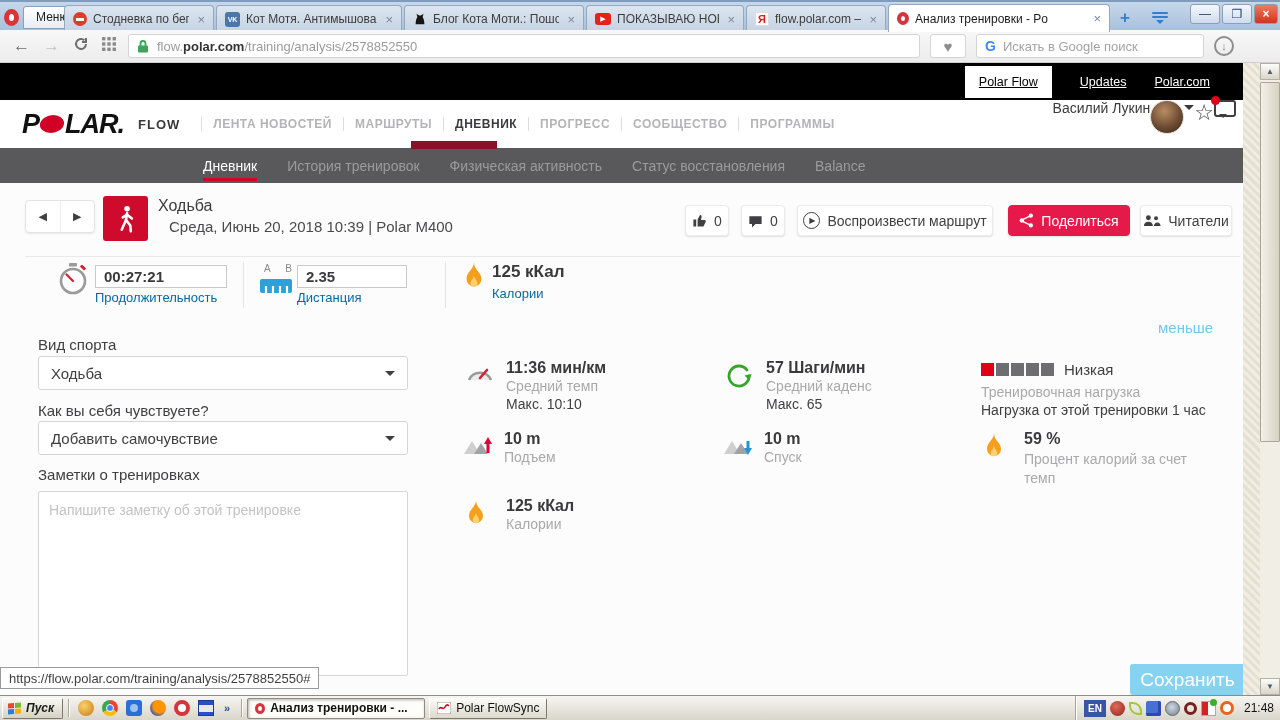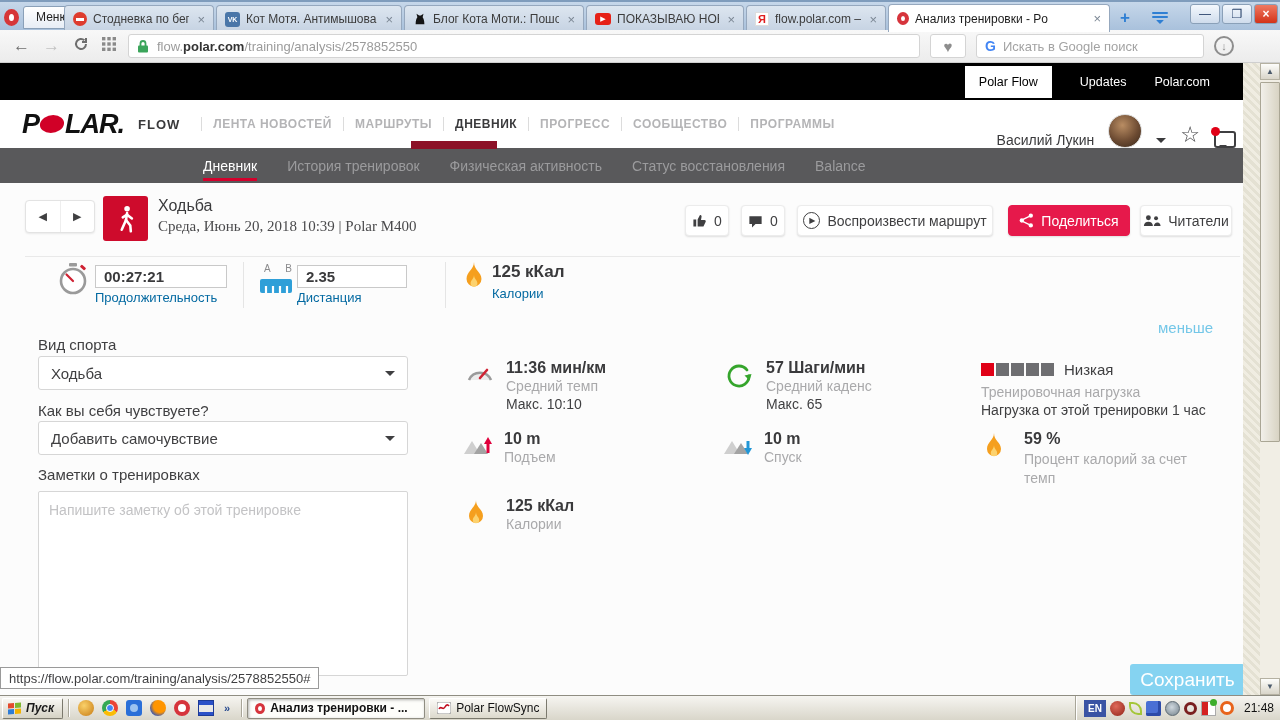--- a/index.html
+++ b/index.html
@@ -53,35 +53,35 @@
   .searchfield input { border:none; outline:none; font-size:13px; color:#444; width:170px; background:transparent; }
   .searchfield input::placeholder { color:#a3a3a3; }
   .dlbtn { margin-left:10px; width:20px; height:20px; border:2px solid #8d8d8d; border-radius:50%;
     color:#8d8d8d; font-size:11px; font-weight:bold; border-width:2px; background:none; }
 
   
   .viewport { position:absolute; left:0; top:63px; width:1280px; height:632px; background:#fcfcfc; overflow:hidden; }
 
   .blackbar { position:absolute; left:0; top:0; width:1280px; height:37px; background:#000;
     display:flex; align-items:center; justify-content:flex-end; padding-right:70px; gap:28px; }
-  .blackbar .blink { color:#fff; font-size:12.5px; }
+  .blackbar .blink { color:#fff; font-size:12.5px;text-decoration:underline; }
   .blackbar .blink.active { background:#fff; color:#000; padding:9px 14px; }
 
   .siteheader { position:absolute; left:0; top:37px; width:1280px; height:48px; background:#fff;
     display:flex; align-items:center; }
   .polar-logo { margin-left:22px; display:flex; align-items:center; font-style:italic; font-weight:900;
     font-size:27px; letter-spacing:-1px; color:#111; }
   .polar-logo .o-ellipse { display:inline-block; width:24px; height:18px; background:#d10027; border-radius:50%;
     margin:0 1px; transform:skewX(-8deg); }
   .flow-label { margin-left:14px; font-size:13px; font-weight:bold; color:#3a3a3c; letter-spacing:1px; }
   .mainnav { display:flex; align-items:center; margin-left:10px; }
   .mainnav .nsep { width:1px; height:14px; background:#dcdcdc; margin:0 11px; }
   .mainnav .nitem { font-size:12px; font-weight:bold; letter-spacing:.5px; color:#b4b4b6; white-space:nowrap; }
   .mainnav .nitem.active { color:#3a3a3c; }
-  .userarea { position:absolute; right:44px; top:0; height:48px; display:flex; align-items:flex-end; gap:14px; }
+  .userarea { position:absolute; right:44px; top:0; height:48px; display:flex; align-items:flex-start; }
   .username { font-size:14px; color:#3a3a3c; }
   .avatar { width:34px; height:34px; border-radius:50%;
     background:radial-gradient(circle at 42% 32%, #b98d63, #6e4c33 55%, #3d2a1c 95%); border:1px solid #ddd; }
   .caret-down { width:0; height:0; border:5px solid transparent; border-top-color:#3a3a3c; margin-top:5px; }
   .star-glyph { font-size:22px; color:#3f3f41; }
   .chatbubble { position:relative; width:22px; height:17px; border:2px solid #3f3f41; border-radius:3px; }
   .chatbubble::after { content:""; position:absolute; left:3px; bottom:-7px; width:0; height:0;
     border:4px solid transparent; border-top-color:#3f3f41; }
   .chatbubble .reddot { position:absolute; left:-5px; top:-6px; width:9px; height:9px; border-radius:50%; background:#e00016; }
 
@@ -93,21 +93,21 @@
   .subnav .sitem.active { color:#fff; border-bottom:3px solid #d4002c; padding-bottom:4px; margin-bottom:-7px; }
 
   
   .arrowbox { position:absolute; left:25px; top:137px; width:70px; height:33px; background:#fff;
     border:1px solid #e3e3e3; border-radius:4px; display:flex; box-shadow:0 1px 2px rgba(0,0,0,.08); }
   .arrowbox span { flex:1; display:flex; align-items:center; justify-content:center; font-size:11px; color:#3f3f41; }
   .arrowbox .prev { border-right:1px solid #eee; }
   .sporticon { position:absolute; left:103px; top:133px; width:45px; height:45px; background:#ce0b2c; border-radius:3px;
     display:flex; align-items:center; justify-content:center; }
   .sess-title { position:absolute; left:158px; top:134px; font-size:16px; color:#3a3a3c; }
-  .sess-sub { position:absolute; left:158px; top:155px; font-size:15px; color:#4a4a4c;font-family:Liberation Serif, serif; }
+  .sess-sub { position:absolute; left:169px; top:155px; font-size:15px; color:#4a4a4c; }
 
   .actbtn { position:absolute; top:142px; height:31px; background:#fff; border:1px solid #ececec; border-radius:4px;
     box-shadow:0 1px 2px rgba(0,0,0,.12); display:flex; align-items:center; justify-content:center; gap:7px;
     font-size:14px; color:#3f3f41; }
   .actbtn.share { background:#e6194b; border-color:#e6194b; color:#fff; }
   .playcircle { width:17px; height:17px; border:1.5px solid #3f3f41; border-radius:50%;
     display:flex; align-items:center; justify-content:center; font-size:8px; color:#3f3f41; padding-left:1px; }
 
   .hr-divider { position:absolute; left:25px; top:193px; width:1215px; height:1px; background:#e9e9e9; }
 

